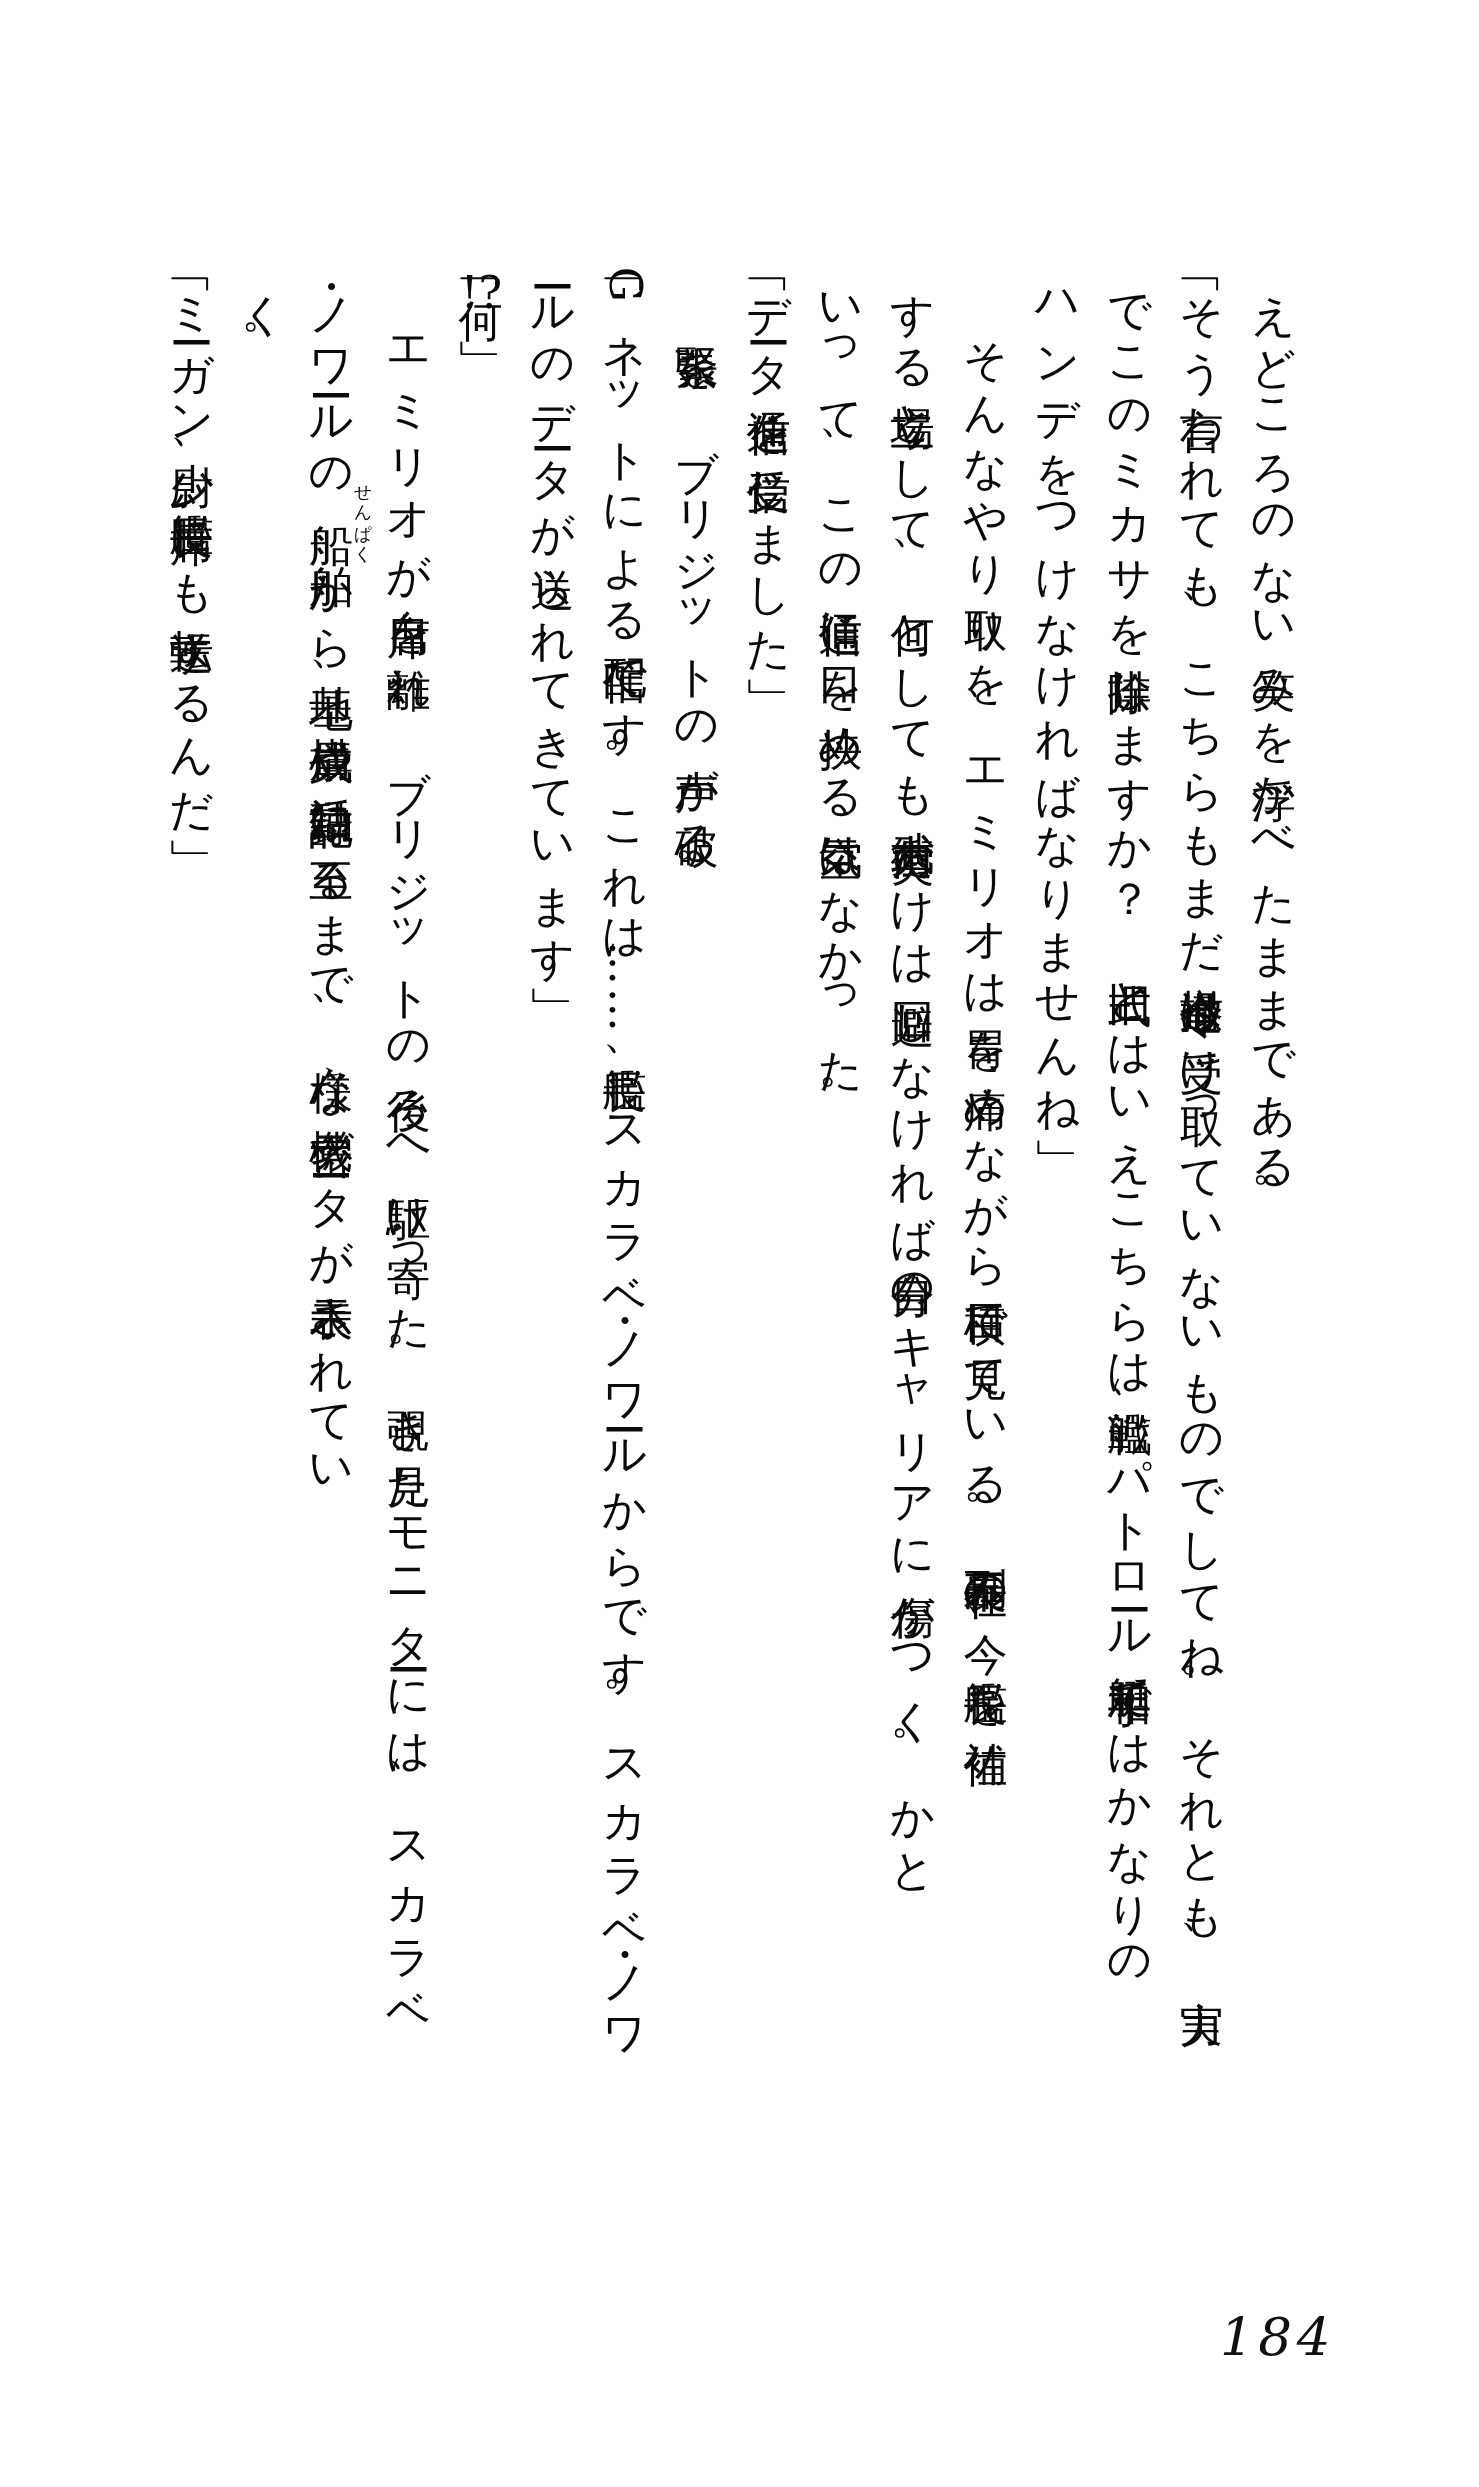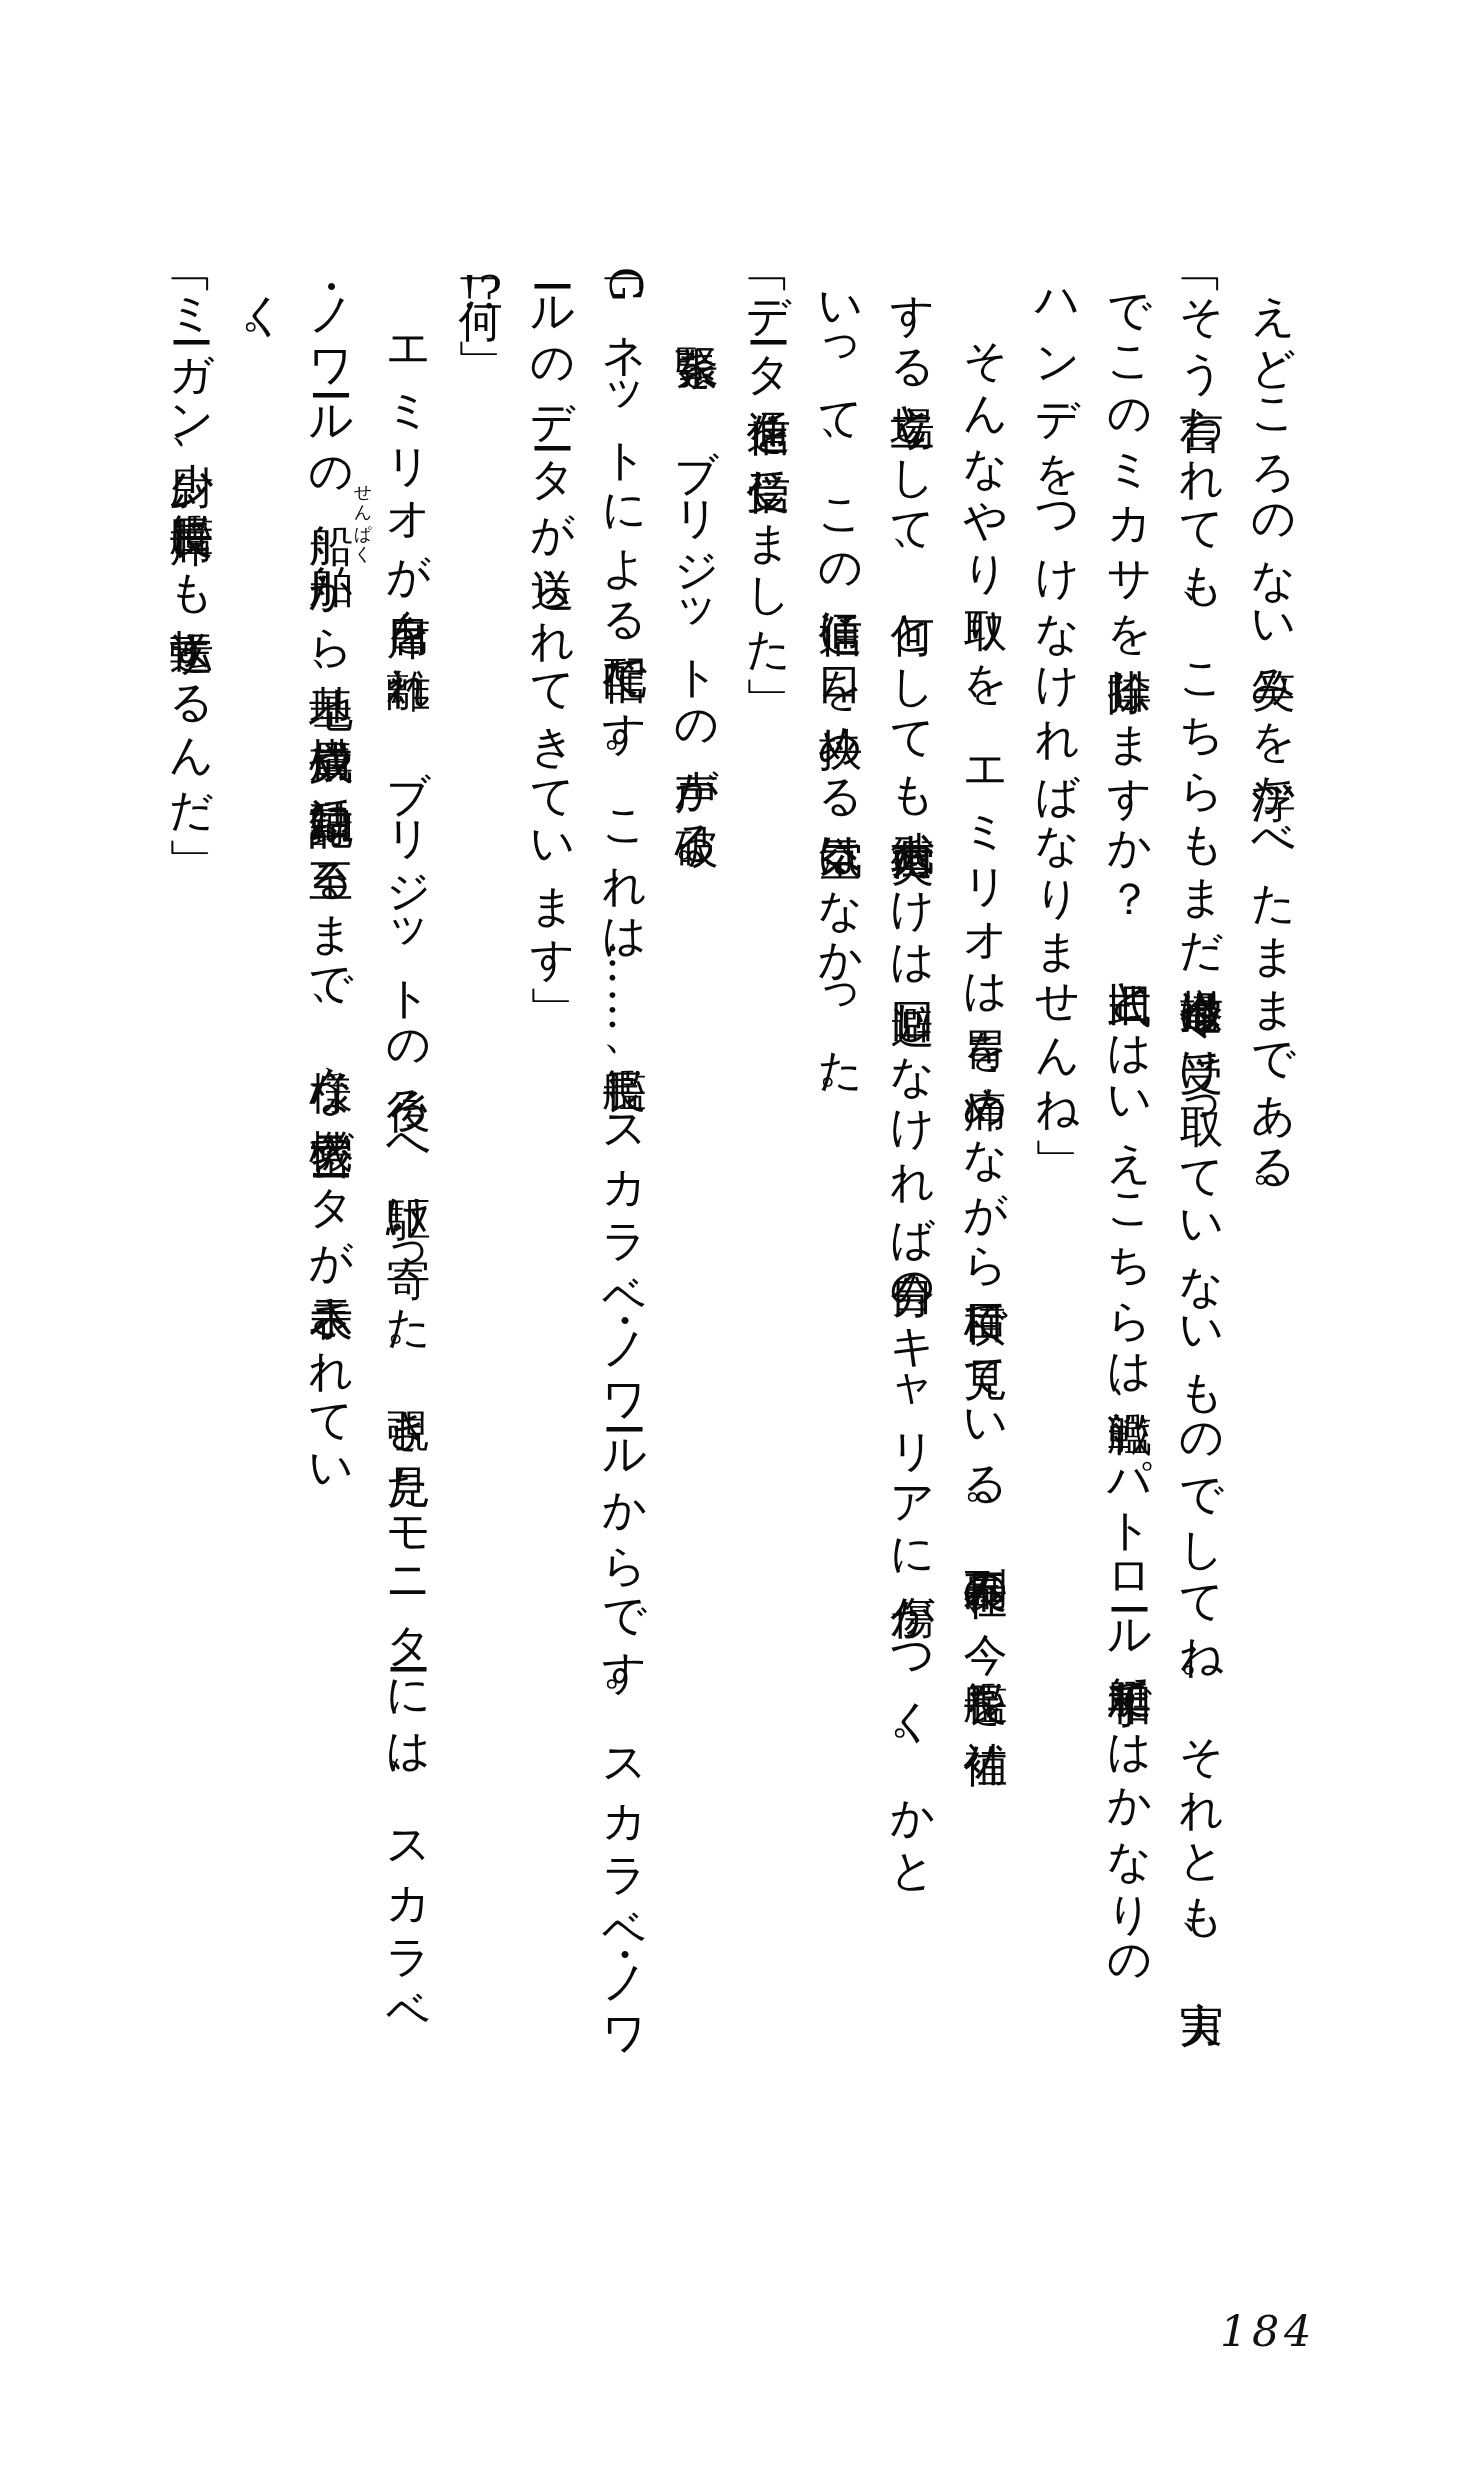--- a/index.html
+++ b/index.html
@@ -47,21 +47,21 @@
   }
   rt {
     font-size: 17.6px;
     letter-spacing: 0;
     font-weight: 400;
   }
   .page-number {
     position: absolute;
     left: 1220px;
     top: 2306px;
-    font-size: 43px;
+    font-size: 53px;
     font-style: italic;
     letter-spacing: 4.6px;
     color: #111111;
   }
 </style>
 </head>
 <body>
 
 <div class="page">
   <div>

